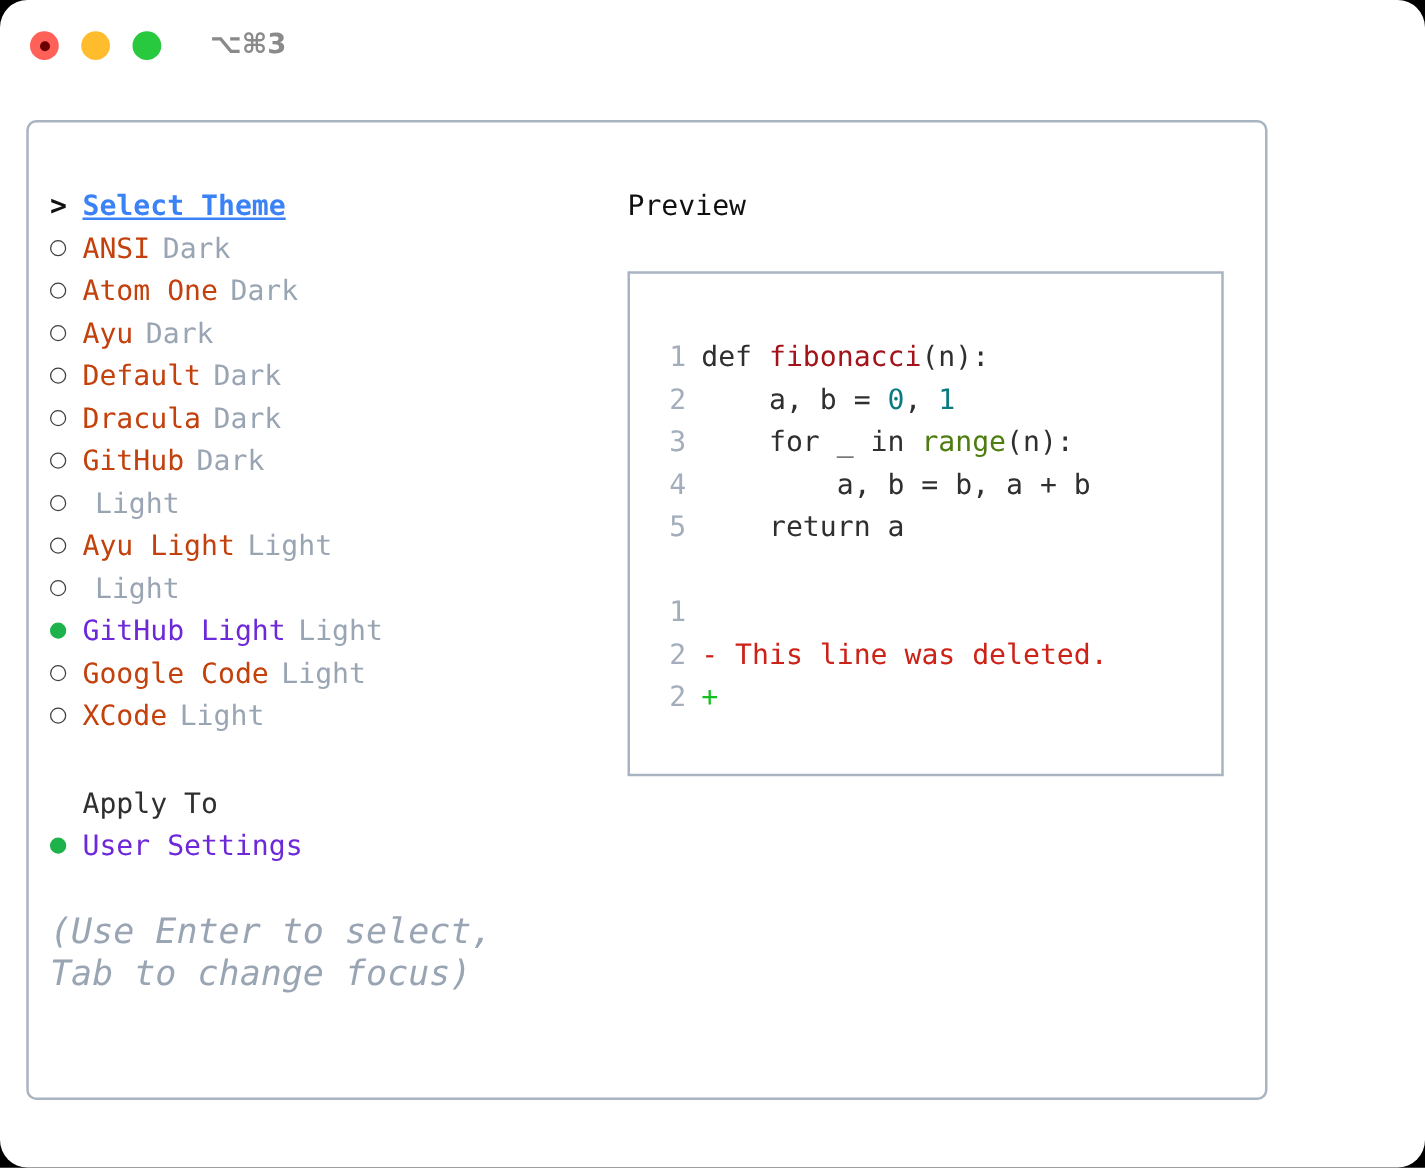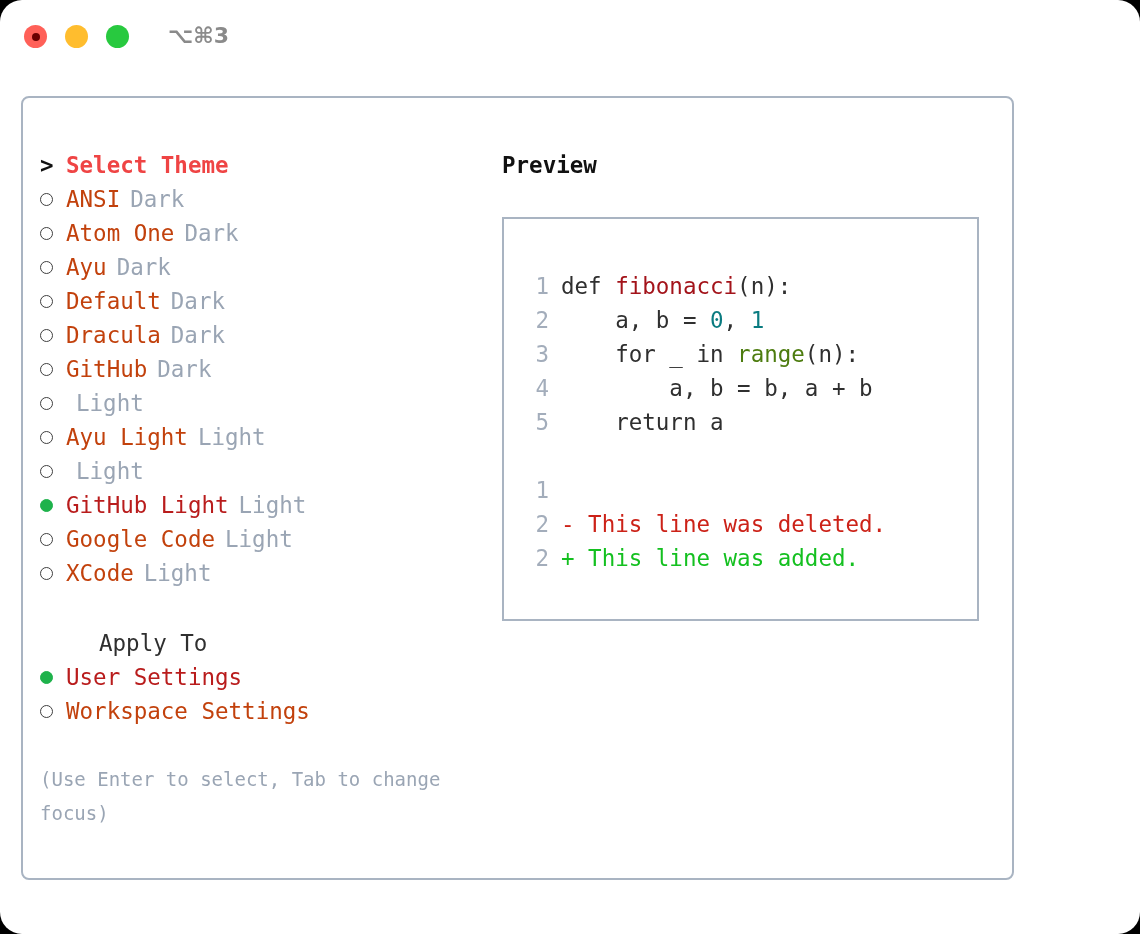--- a/index.html
+++ b/index.html
@@ -104,53 +104,54 @@
     background: transparent;
     position: relative;
     top: -1px;
   }
   .bullet-glyph.filled {
     background: #1eb24b;
     border-color: #1eb24b;
   }
   .label { color: #c2410c; }
   .label.heading {
-    color: #ef4444;
+    color: #3b82f6;
     font-weight: bold;
-  }
-  .label.selected { color: #b91c1c; }
+    text-decoration: underline;
+  }
+  .label.selected { color: #6d28d9; }
   .tag {
     color: #9aa5b4;
     margin-left: 10px;
   }
   .section-head {
     color: #2f2f2f;
-    margin-left: 33px;
   }
 
   #apply-block { margin-top: 36px; }
 
   #hint {
     margin-top: 34px;
-    font-size: 19px;
+    font-size: 28px;
     line-height: 34px;
     color: #9aa5b4;
     width: 410px;
+    font-style: italic;
   }
 
   
   #right-col {
     position: absolute;
     left: 479px; top: 50px;
     width: 490px;
   }
   #preview-title {
     font-size: 22.5px;
     line-height: 34px;
-    font-weight: bold;
+    font-weight: normal;
     color: #111111;
   }
   #preview-box {
     margin-top: 35px;
     width: 477px;
     height: 404px;
     border: 2px solid #a9b4c2;
     background: #ffffff;
     padding: 50px 0 0 17px;
   }
@@ -267,43 +268,39 @@
       <div id="apply-block">
         <div class="row">
           <span class="marker"></span>
           <span class="label section-head">Apply To</span>
         </div>
         <div id="apply-items">
             <div class="row">
               <span class="marker"><span class="bullet-glyph filled"></span></span>
               <span class="label selected">User Settings</span>
             </div>
-            <div class="row">
-              <span class="marker"><span class="bullet-glyph"></span></span>
-              <span class="label">Workspace Settings</span>
-            </div>
           </div>
       </div>
 
       <div id="hint">(Use Enter to select, Tab to change focus)</div>
     </div>
 
     <div id="right-col">
       <div id="preview-title">Preview</div>
       <div id="preview-box">
         <div id="code-block">
             <div class="code-line"><span class="gutter">1</span><span><span class="code-text">def </span><span class="tok-fn">fibonacci</span><span class="code-text">(n):</span></span></div>
             <div class="code-line"><span class="gutter">2</span><span><span class="code-text">    a, b = </span><span class="tok-num">0</span><span class="code-text">, </span><span class="tok-num">1</span></span></div>
             <div class="code-line"><span class="gutter">3</span><span><span class="code-text">    for _ in </span><span class="tok-bi">range</span><span class="code-text">(n):</span></span></div>
             <div class="code-line"><span class="gutter">4</span><span><span class="code-text">        a, b = b, a + b</span></span></div>
             <div class="code-line"><span class="gutter">5</span><span><span class="code-text">    return a</span></span></div>
           </div>
         <div class="spacer-line"></div>
         <div id="diff-block">
             <div class="code-line"><span class="gutter">1</span><span class="diff-ctx"> </span></div>
             <div class="code-line"><span class="gutter">2</span><span class="diff-del">-</span><span class="diff-del"> This line was deleted.</span></div>
-            <div class="code-line"><span class="gutter">2</span><span class="diff-add">+</span><span class="diff-add"> This line was added.</span></div>
+            <div class="code-line"><span class="gutter">2</span><span class="diff-add">+</span></div>
           </div>
       </div>
     </div>
 
   </div>
 </div>
 
 </body></html>

